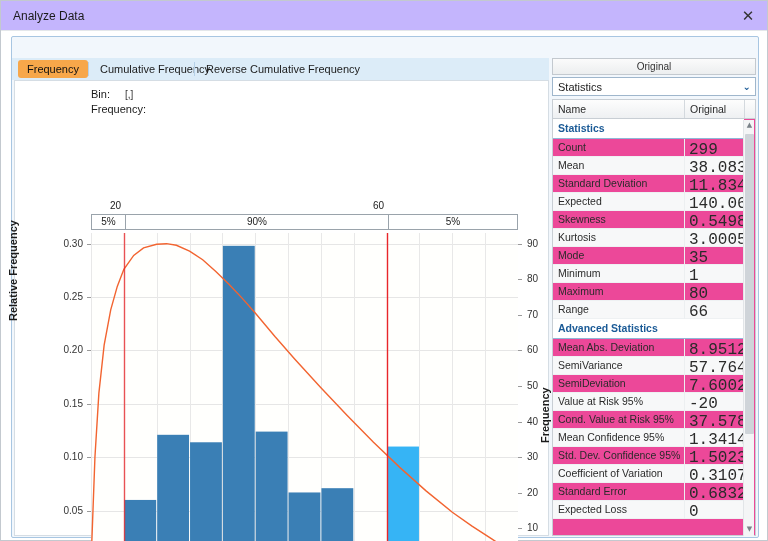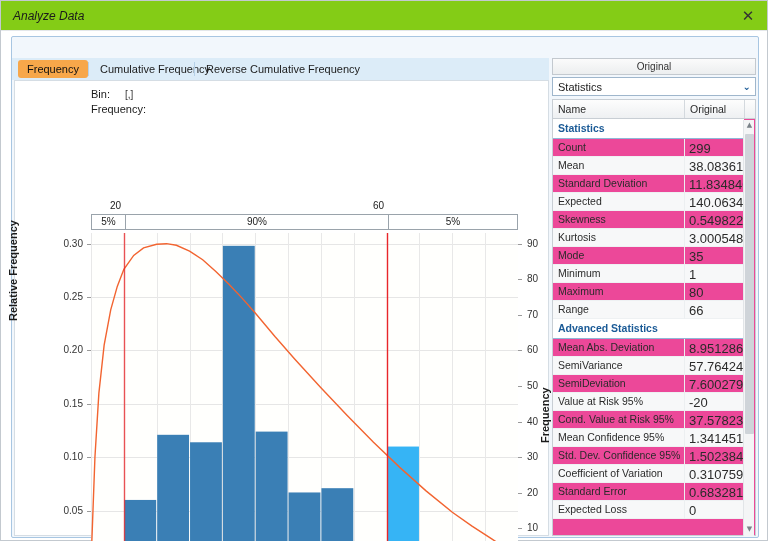--- a/index.html
+++ b/index.html
@@ -16,23 +16,22 @@
   
   #window {
     position: relative;
     width: 768px; height: 541px;
     background: #ffffff;
     border: 1px solid #c3c9cf;
   }
   #titlebar {
     position: absolute; left: 0; top: 0;
     width: 766px; height: 30px;
-    background: #84cc16;
+    background: #c4b5fd;
     border-bottom: 1px solid #e4e7ea;
-    font-style: italic;
   }
   #title-text {
     position: absolute; left: 12px; top: 8px;
     font-size: 12px; color: #1b1b1b;
   }
   #win-close {
     position: absolute; right: 10px; top: 6px;
     width: 18px; height: 18px;
     line-height: 18px; text-align: center;
     font-size: 15px; color: #333; cursor: pointer;
@@ -221,23 +220,24 @@
     position: absolute; left: 5px; top: 2px;
     font-size: 10.5px; color: #2b2b2b;
     white-space: nowrap; overflow: hidden;
     width: 128px;
   }
   .row.section .cell-name {
     font-weight: bold; color: #1a5a96; top: 3px;
   }
   .cell-val {
     position: absolute; left: 136px; top: 2px;
-    font-size: 13px; color: #2b2b2b;
+    font-size: 16px; color: #2b2b2b;
     white-space: nowrap; overflow: hidden;
     width: 56px;
+    font-family: Liberation Mono, monospace;
   }
   .row-div { position: absolute; left: 131px; top: 0; width: 1px; height: 18px; background: #eceff1; }
 
   
   #scroll {
     position: absolute; right: 1px; top: 20px;
     width: 11px; height: 416px;
     background: #f4f5f6;
     border-left: 1px solid #e2e5e8;
     cursor: pointer;

